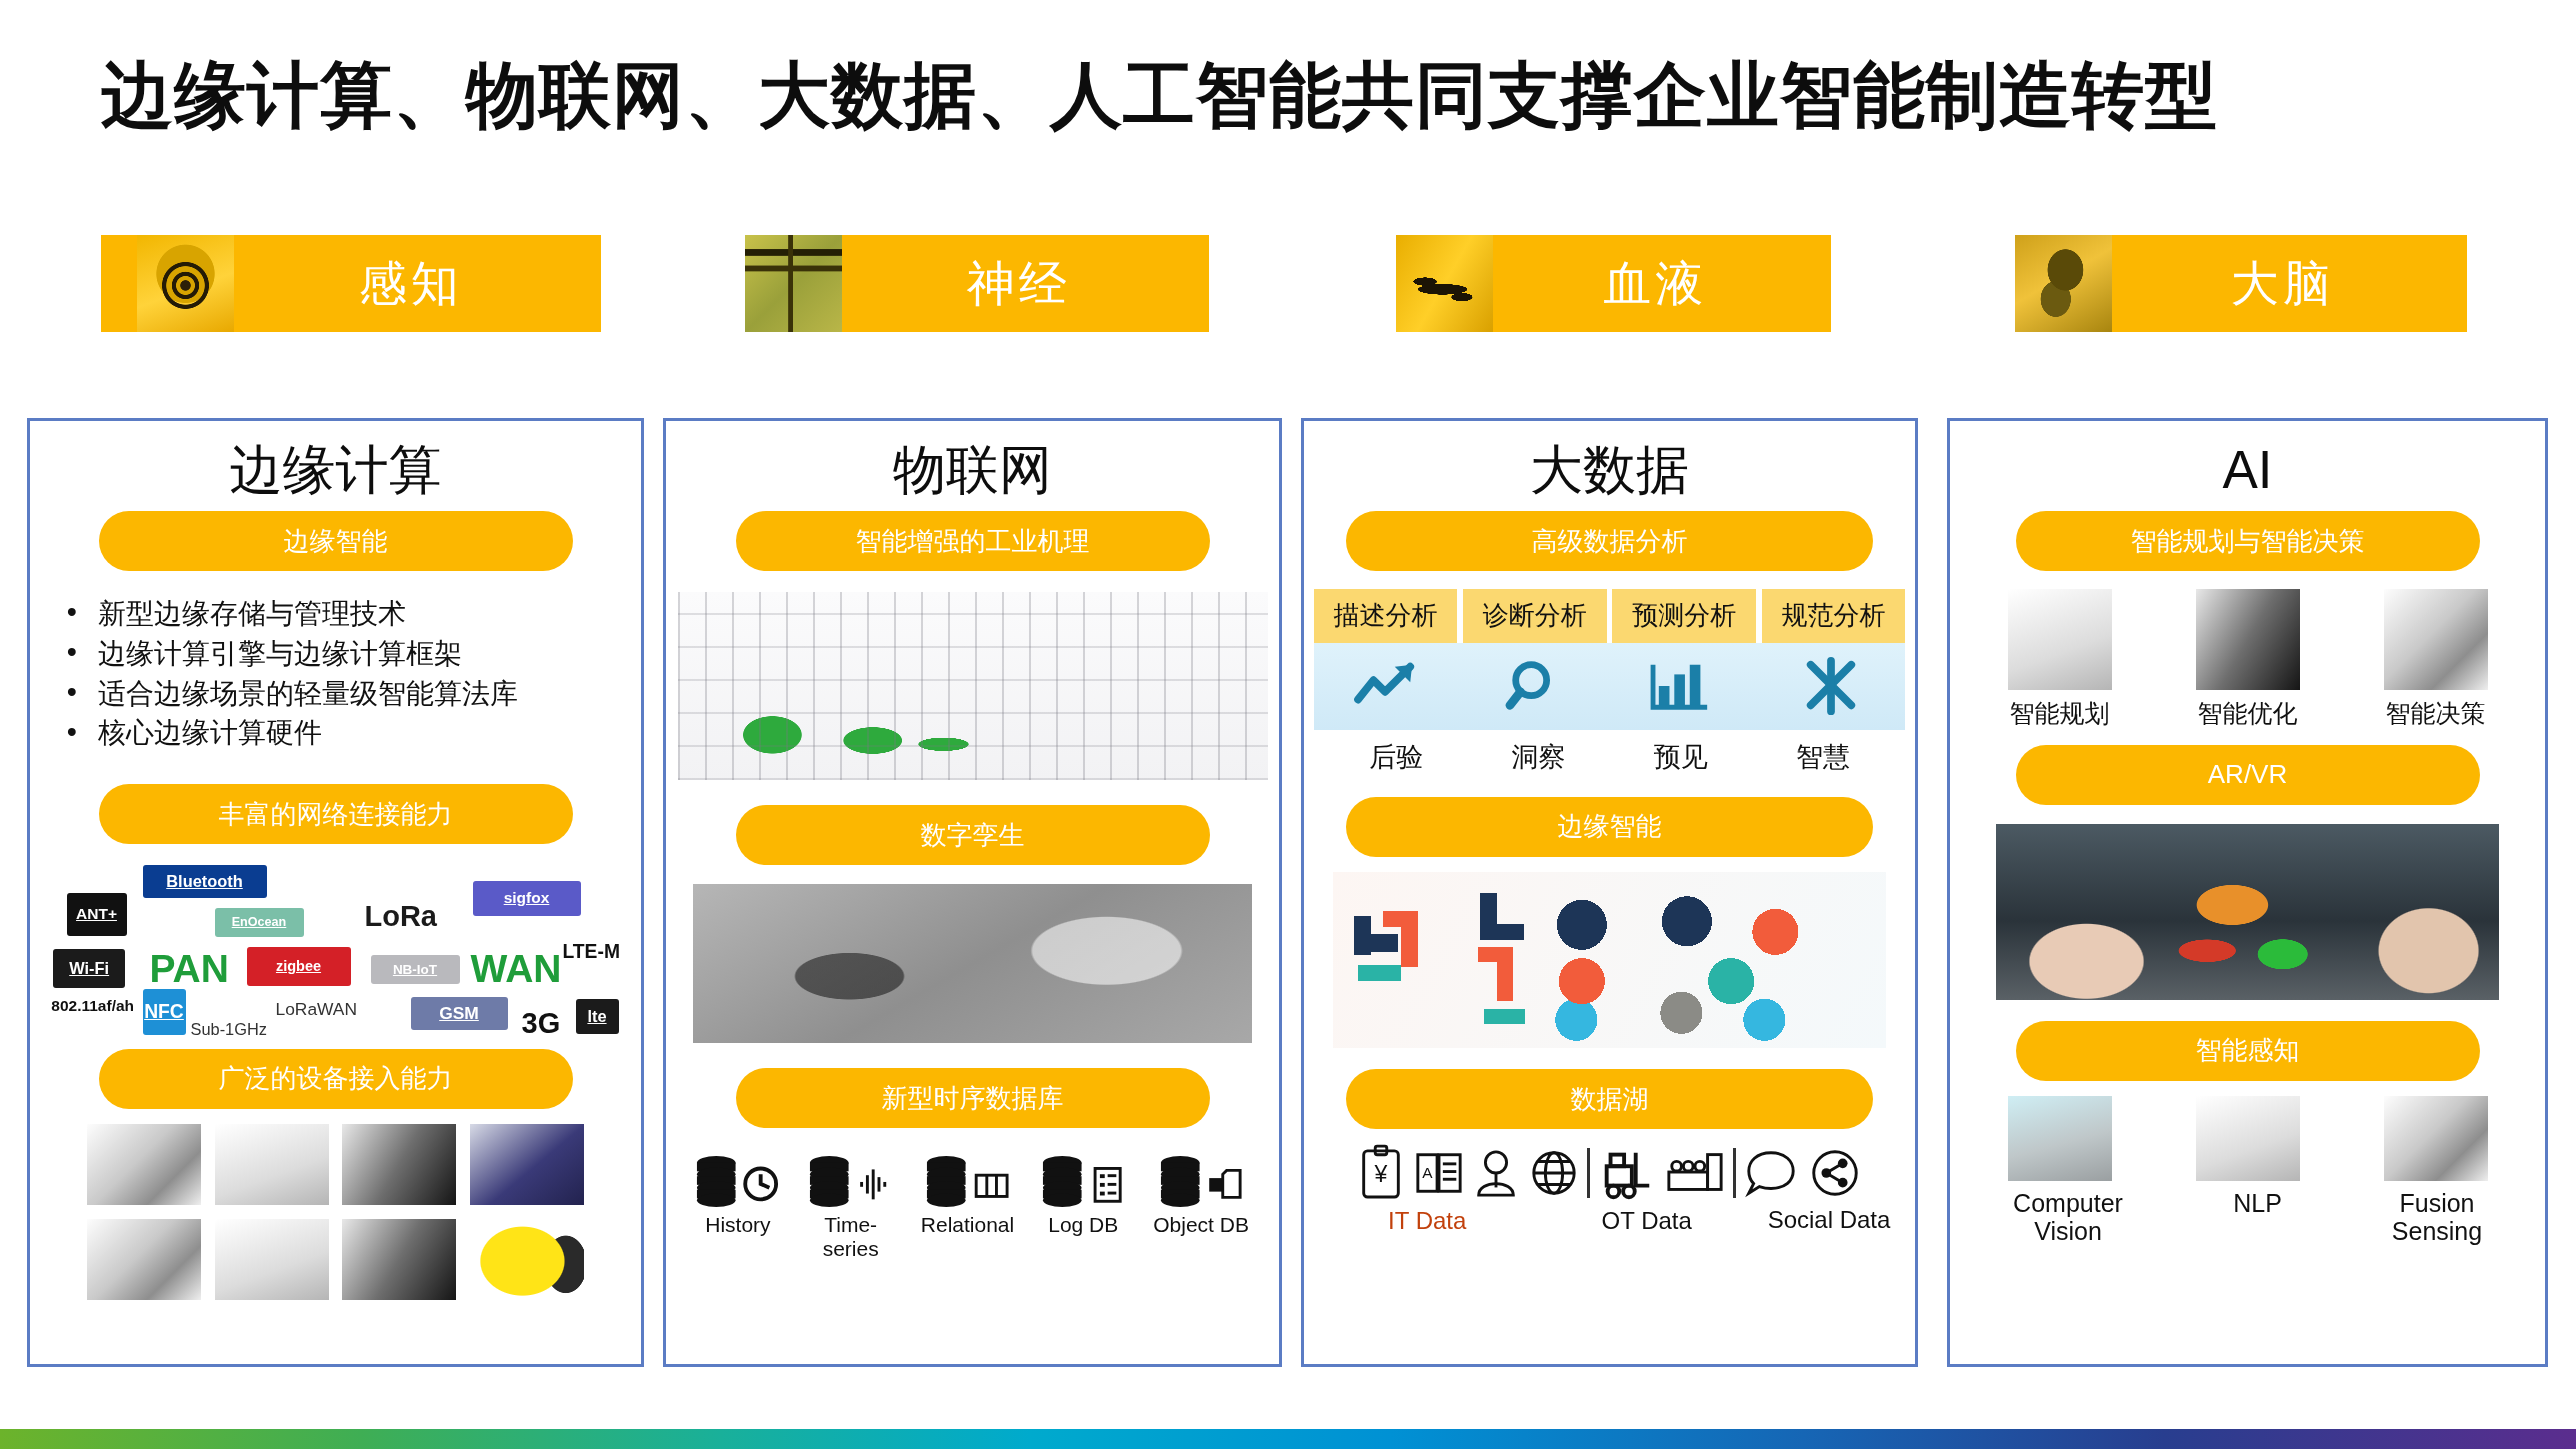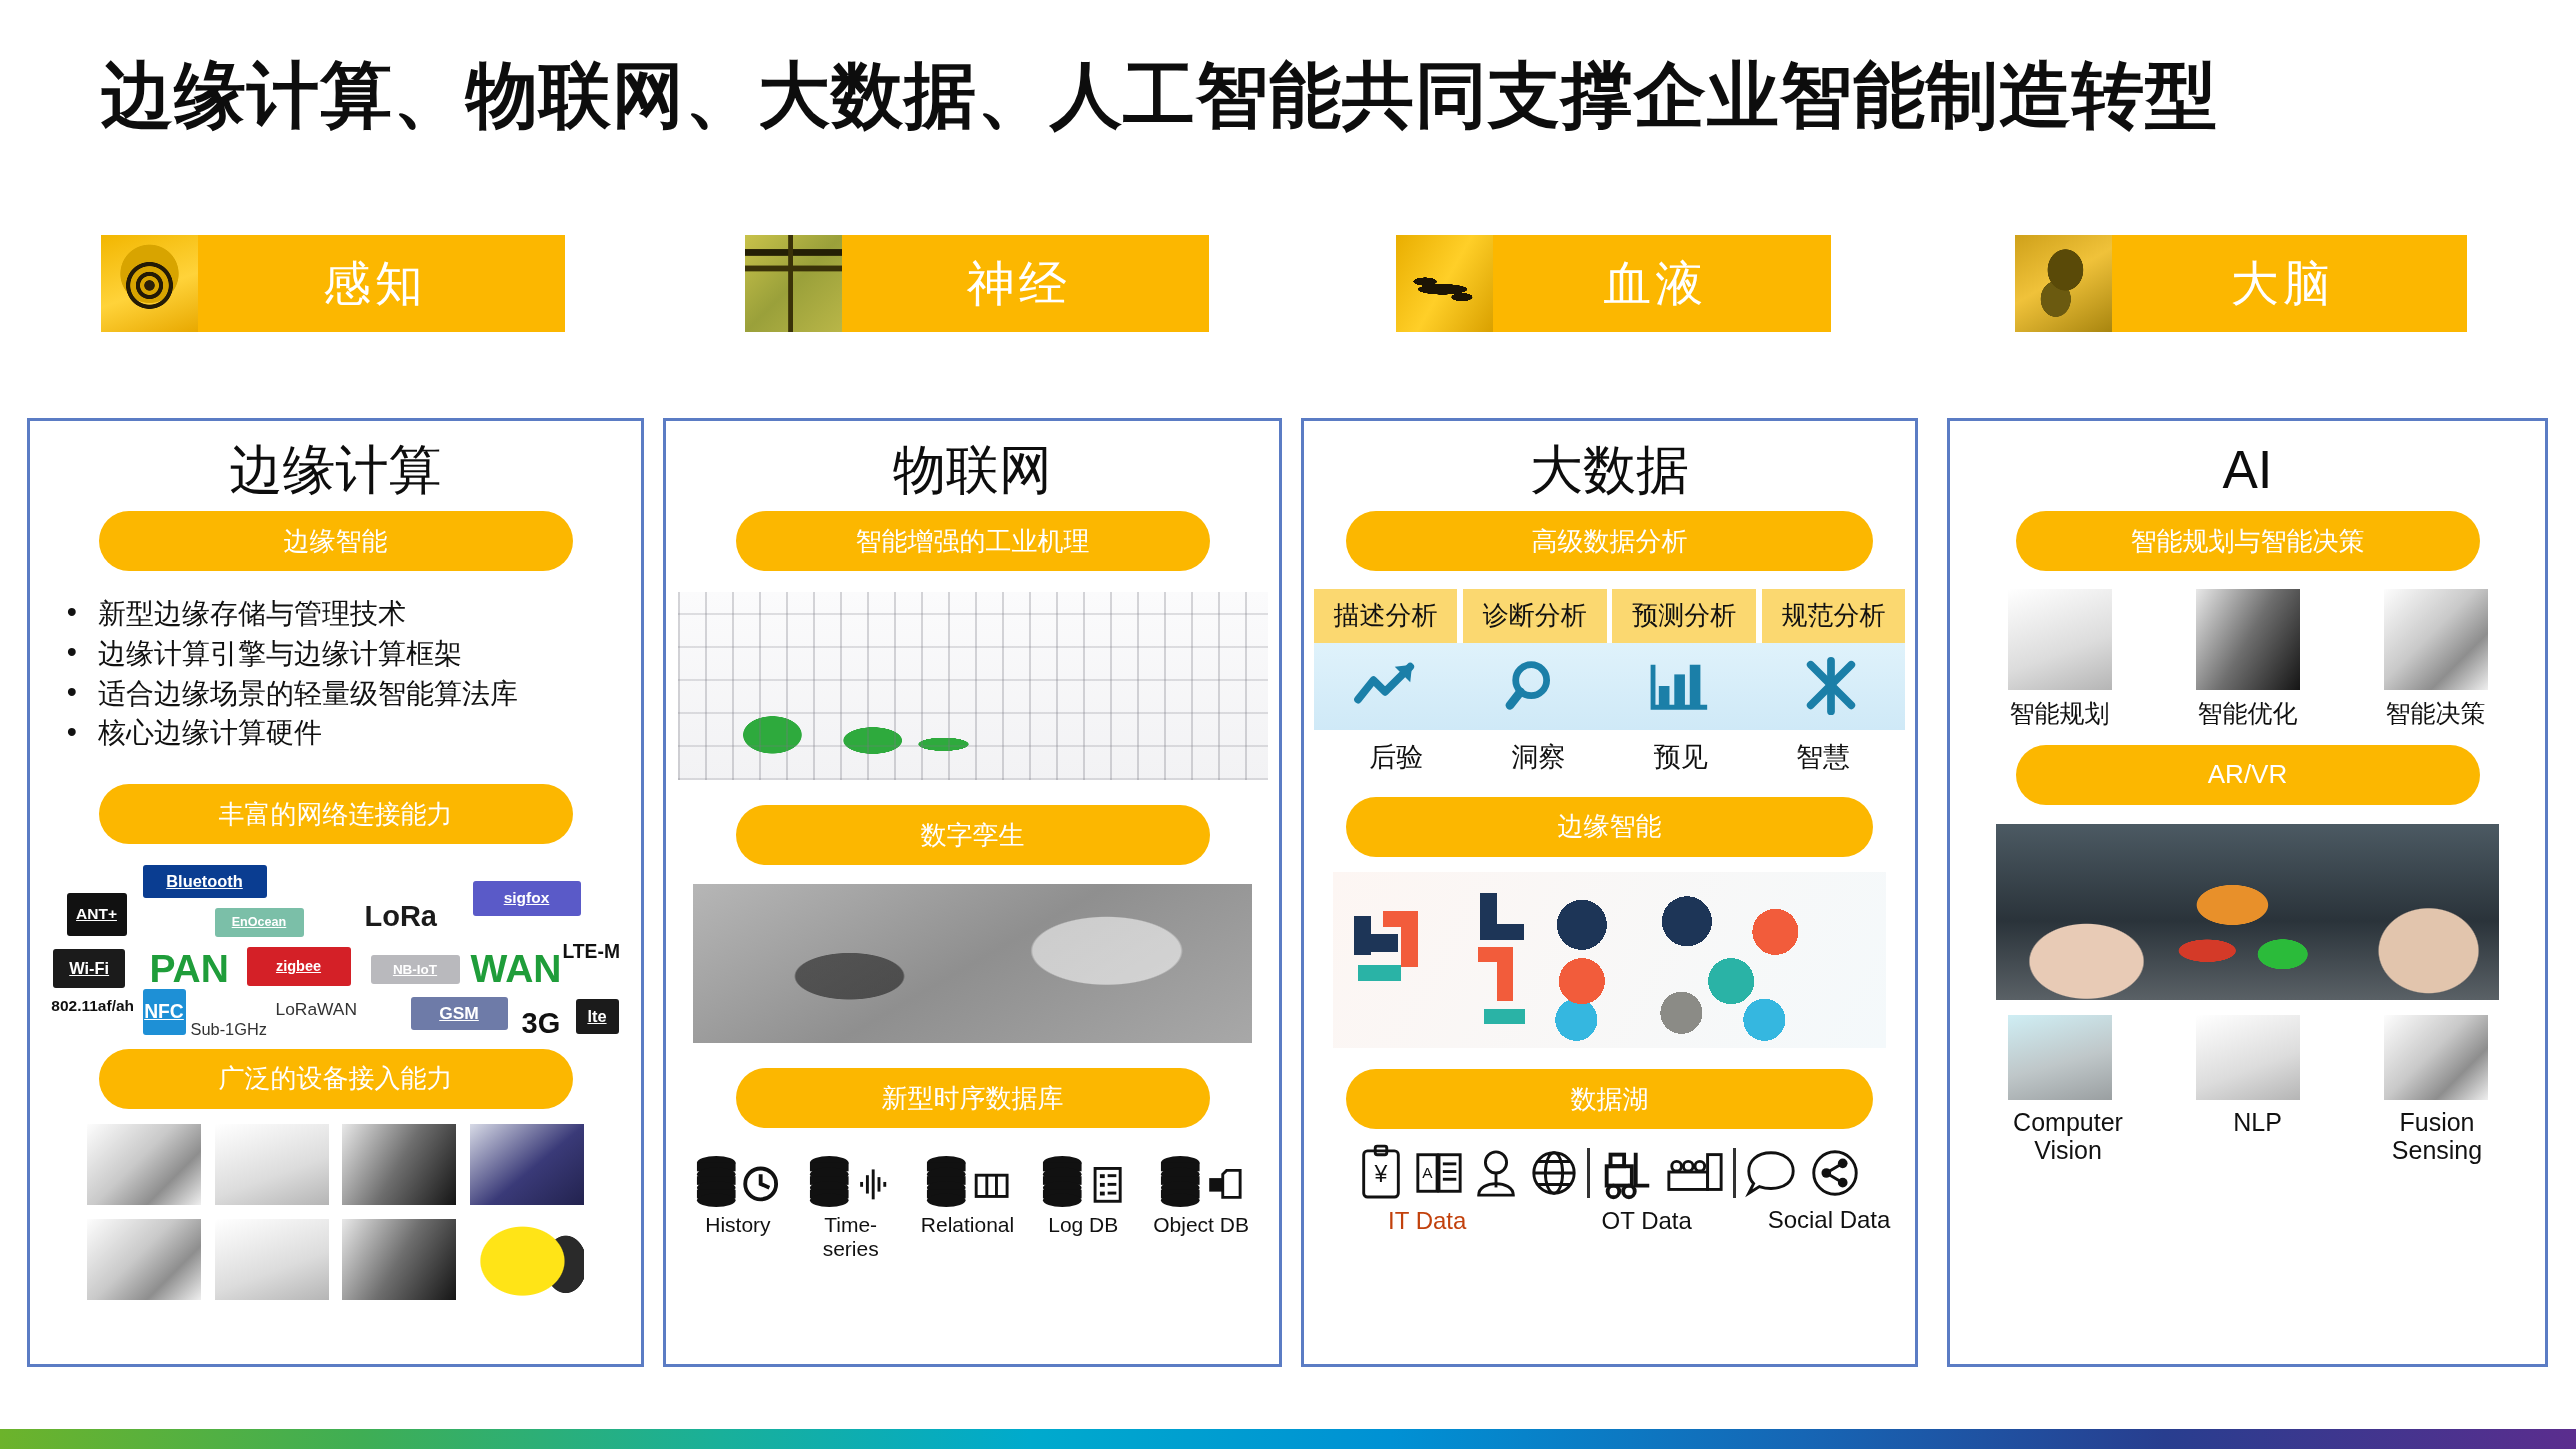--- a/index.html
+++ b/index.html
@@ -144,21 +144,21 @@
   .rainbow{
     position:absolute;left:0;bottom:0;width:2576px;height:21px;
     background:linear-gradient(90deg,#6cb32b 0%,#3fae54 14%,#19b09a 28%,#00aacd 40%,#0091d4 54%,#1666b5 70%,#283e8f 84%,#5b2d8e 100%);
   }
 </style>
 </head>
 <body>
 
 <div class="slide-title">边缘计算、物联网、大数据、人工智能共同支撑企业智能制造转型</div>
 
-<div class="banner" style="left:101px;top:235px;width:464px;">
+<div class="banner" style="left:101px;top:235px;width:464px;padding-left:36px;">
   <div class="bimg">
       <div class="ic-eye"></div>
     </div>
   <div class="blabel">感知</div>
 </div>
 <div class="banner" style="left:745px;top:235px;width:464px;">
   <div class="bimg">
       <div class="ic-neuron"></div>
     </div>
   <div class="blabel">神经</div>
@@ -493,20 +493,21 @@
 
   <div class="photo" style="width:503px;height:176px;margin:19.3px auto 0 auto;
        background:
          radial-gradient(ellipse 16% 30% at 18% 78%, #e8cbb6 0 70%, rgba(0,0,0,0) 72%),
          radial-gradient(ellipse 14% 34% at 86% 72%, #e2c5ad 0 70%, rgba(0,0,0,0) 72%),
          radial-gradient(ellipse 10% 16% at 47% 46%, #e8902a 0 70%, rgba(0,0,0,0) 72%),
          radial-gradient(ellipse 7% 12% at 57% 74%, #2bbb3a 0 70%, rgba(0,0,0,0) 72%),
          radial-gradient(ellipse 8% 9% at 42% 72%, #d43a28 0 70%, rgba(0,0,0,0) 72%),
          linear-gradient(180deg,#4c5a63,#2a333a 55%,#5a6166);"></div>
 
+  <div class="pill" style="width:464px;height:60px;margin-top:21px;">智能感知</div>
 
   <div style="display:flex;justify-content:space-around;margin-top:15.5px;padding:0 15.5px;">
     <div class="photo ph-cyan" style="width:104px;height:85px;"></div>
     <div class="photo ph-light" style="width:104px;height:85px;"></div>
     <div class="photo ph-gray" style="width:104px;height:85px;"></div>
   </div>
   <div class="label-row" style="margin-top:7.7px;padding:0 13.5px;">
     <div class="lab" style="width:155px;">Computer Vision</div>
     <div class="lab" style="width:116px;">NLP</div>
     <div class="lab" style="width:135px;">Fusion Sensing</div>

